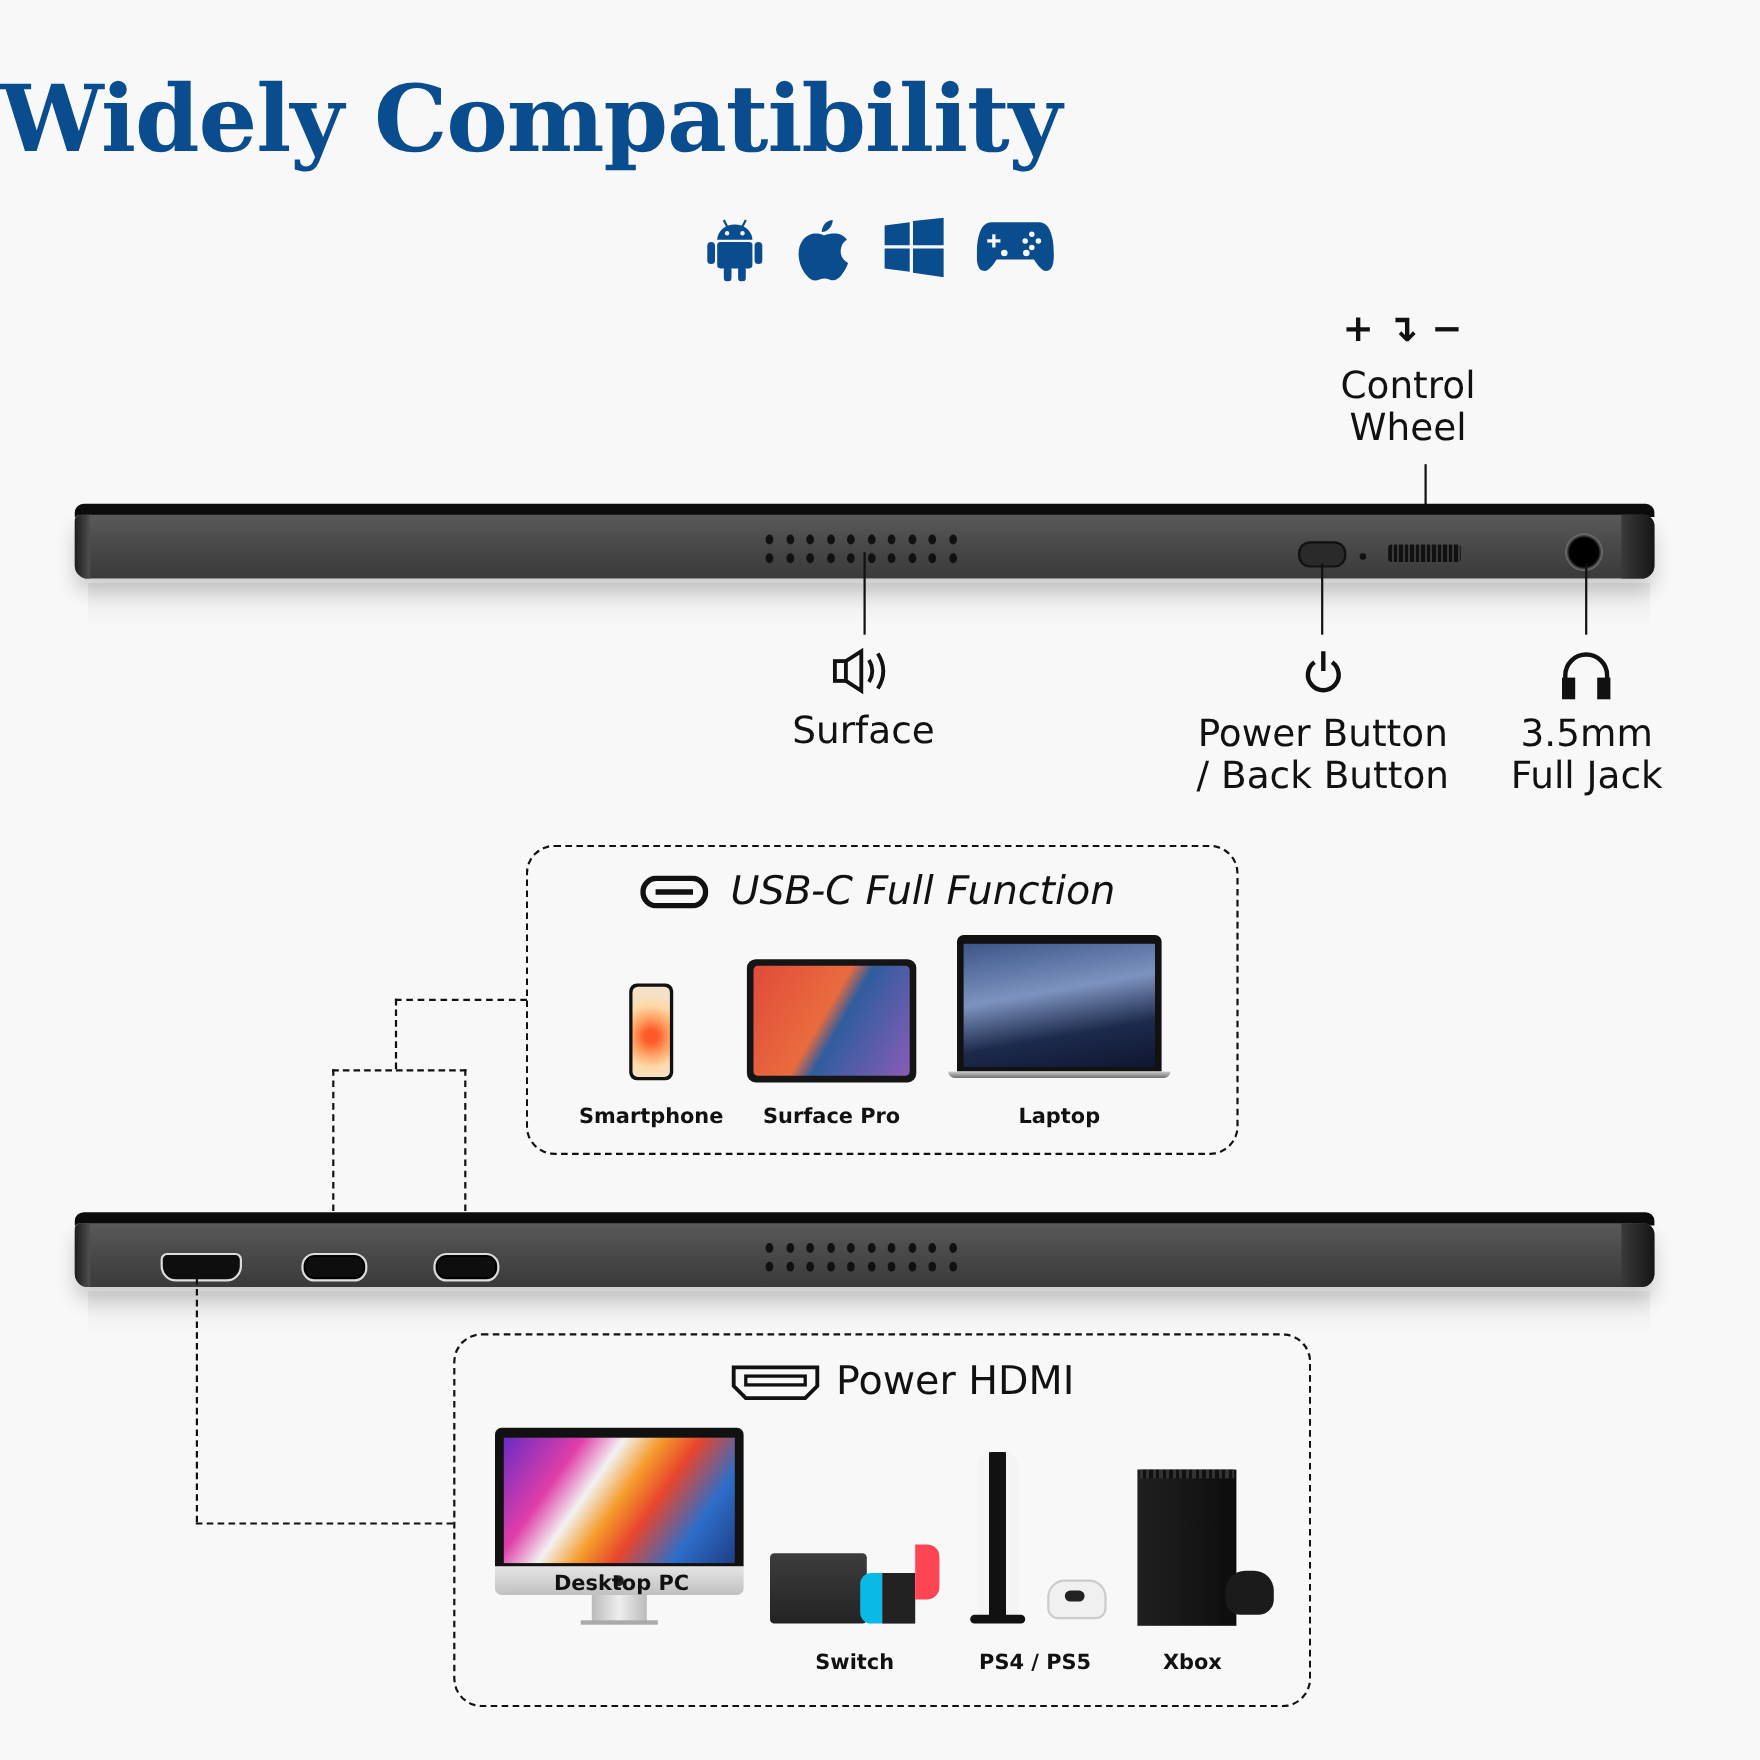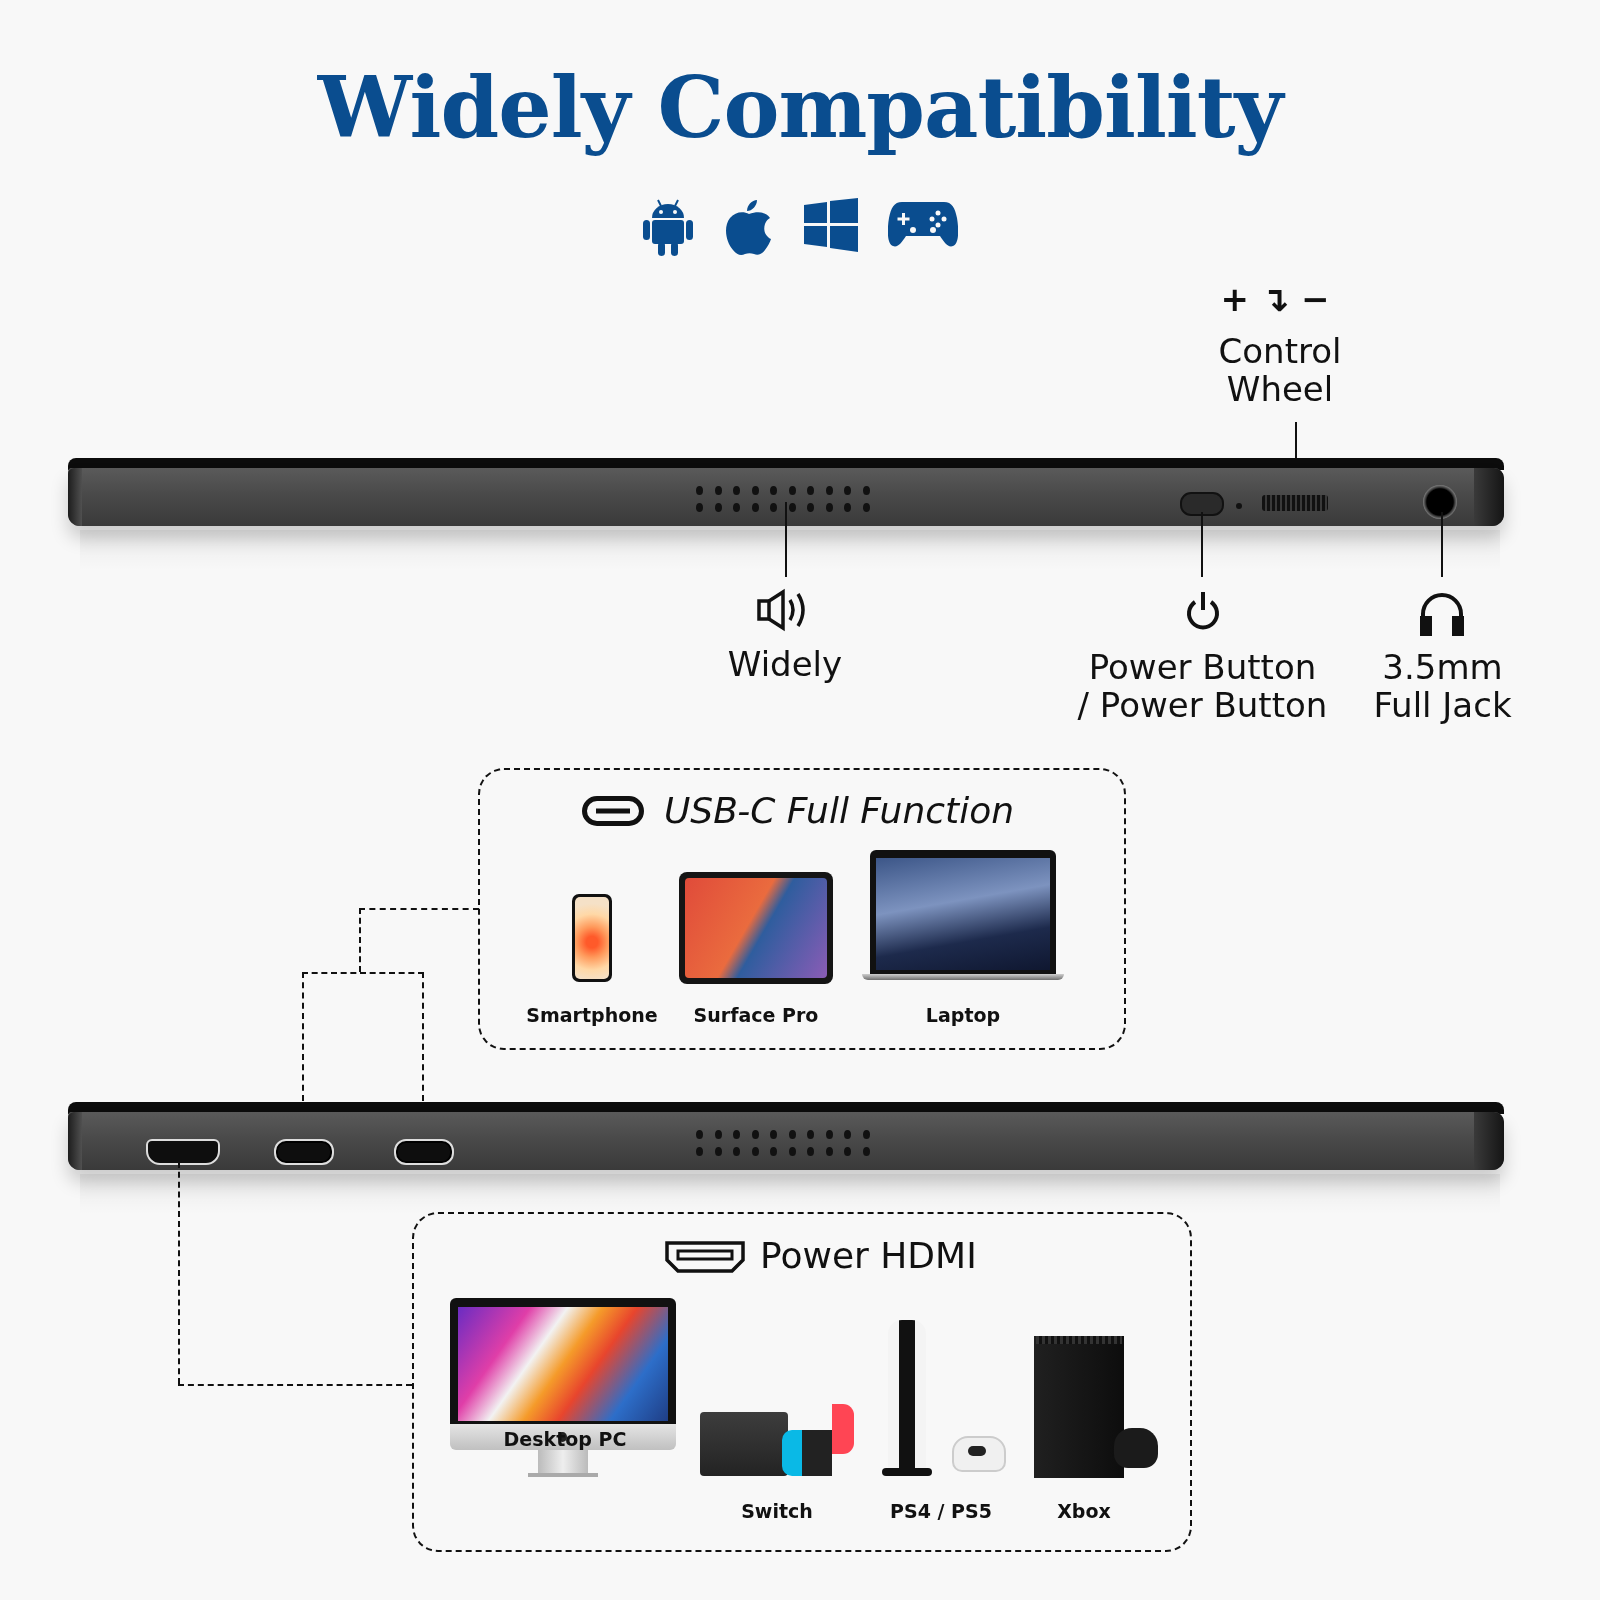--- a/index.html
+++ b/index.html
@@ -4,21 +4,21 @@
 <style>
   html, body { margin: 0; padding: 0; }
   body {
     width: 1600px; height: 1600px; position: relative; overflow: hidden;
     background: #f8f8f8;
     font-family: "DejaVu Sans", "Liberation Sans", sans-serif;
     color: #111;
   }
   .abs { position: absolute; }
   .title {
-    position: absolute; left: 0; top: 58px; width: 1600px; text-align: center;
+    position: absolute; left: 0; top: 58px; width: 1600px; text-align: left;
     font-family: "DejaVu Serif", "Liberation Serif", serif;
     font-weight: bold; font-size: 84px; color: #0a4d8f; letter-spacing: -1px;
   }
   .os-icons { position: absolute; top: 198px; left: 0; width: 1600px; display: flex; justify-content: center; gap: 30px; }
   .os-icons svg { fill: #0a4d8f; }
 
   
   .device {
     position: absolute; left: 68px; width: 1436px; height: 70px;
   }
@@ -135,28 +135,28 @@
 <div class="vline" style="left:785px; top:502px; height:75px;"></div>
 <div class="vline" style="left:1201px; top:512px; height:65px;"></div>
 <div class="vline" style="left:1441px; top:512px; height:65px;"></div>
 
 <svg class="abs" style="left:756px; top:588px;" width="56" height="44" viewBox="0 0 56 44" fill="none" stroke="#111" stroke-width="3.5">
   <rect x="3" y="13" width="10" height="18"></rect>
   <path d="M13 13 L27 4 V40 L13 31"></path>
   <path d="M34 12 q6 10 0 20"></path>
   <path d="M42 6 q10 16 0 32"></path>
 </svg>
-<div class="label" style="left:685px; top:645px; width:200px;">Widely</div>
+<div class="label" style="left:685px; top:645px; width:200px;">Surface</div>
 
 <svg class="abs" style="left:1184px; top:590px;" width="38" height="44" viewBox="0 0 38 44" fill="none" stroke="#111" stroke-width="4">
   <path d="M11 12 a14 14 0 1 0 16 0"></path>
   <line x1="19" y1="2" x2="19" y2="20"></line>
 </svg>
 <div class="label" style="left:1070px; top:648px; width:265px;">Power Button</div>
-<div class="label" style="left:1070px; top:686px; width:265px;">/ Power Button</div>
+<div class="label" style="left:1070px; top:686px; width:265px;">/ Back Button</div>
 
 <svg class="abs" style="left:1417px; top:590px;" width="50" height="46" viewBox="0 0 50 46" fill="none" stroke="#111" stroke-width="4">
   <path d="M6 42 V24 a19 19 0 0 1 38 0 V42"></path>
   <rect x="5" y="28" width="8" height="16" fill="#111"></rect>
   <rect x="37" y="28" width="8" height="16" fill="#111"></rect>
 </svg>
 <div class="label" style="left:1335px; top:648px; width:215px;">3.5mm</div>
 <div class="label" style="left:1335px; top:686px; width:215px;">Full Jack</div>
 
 <div class="port-box" style="left:478px; top:768px; width:644px; height:278px;"></div>

